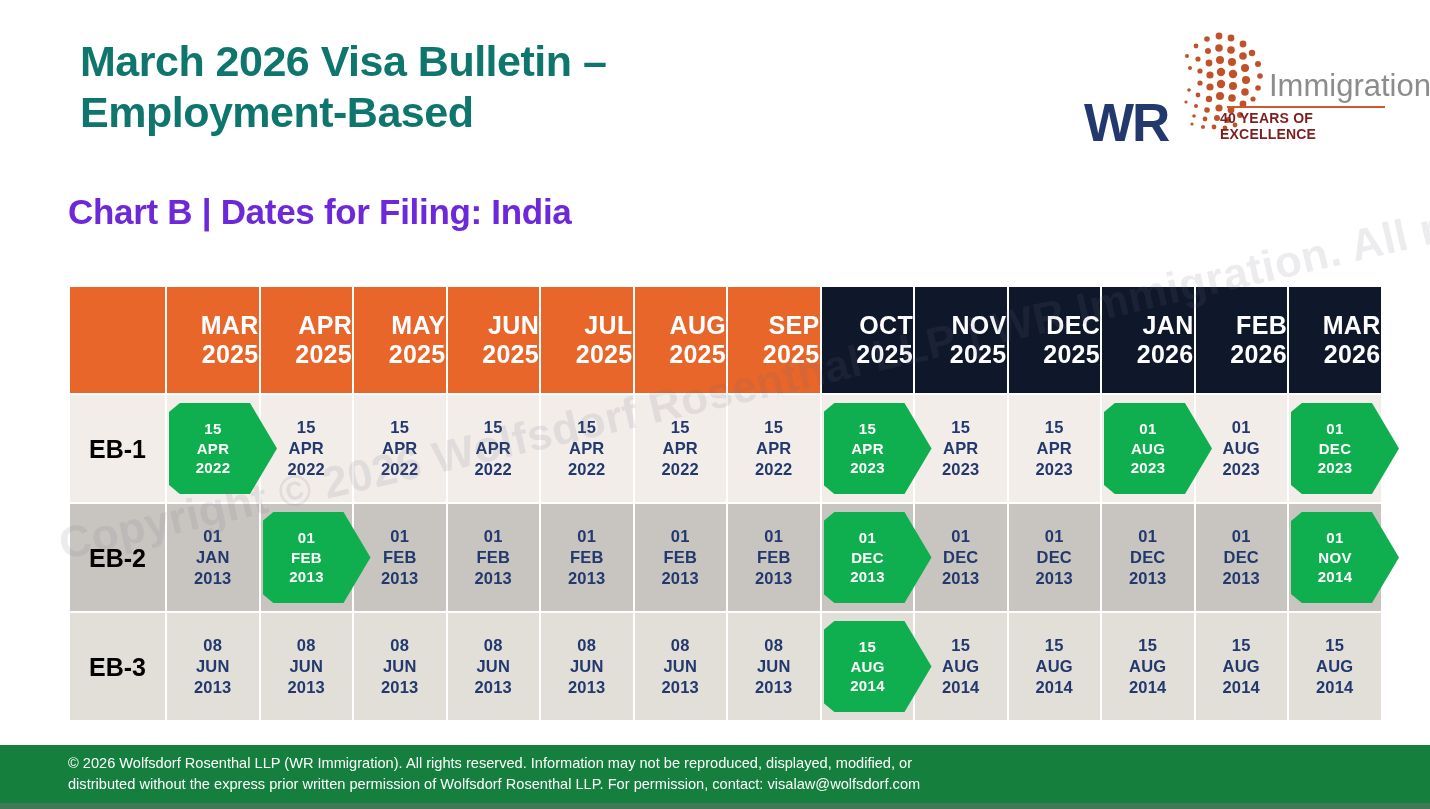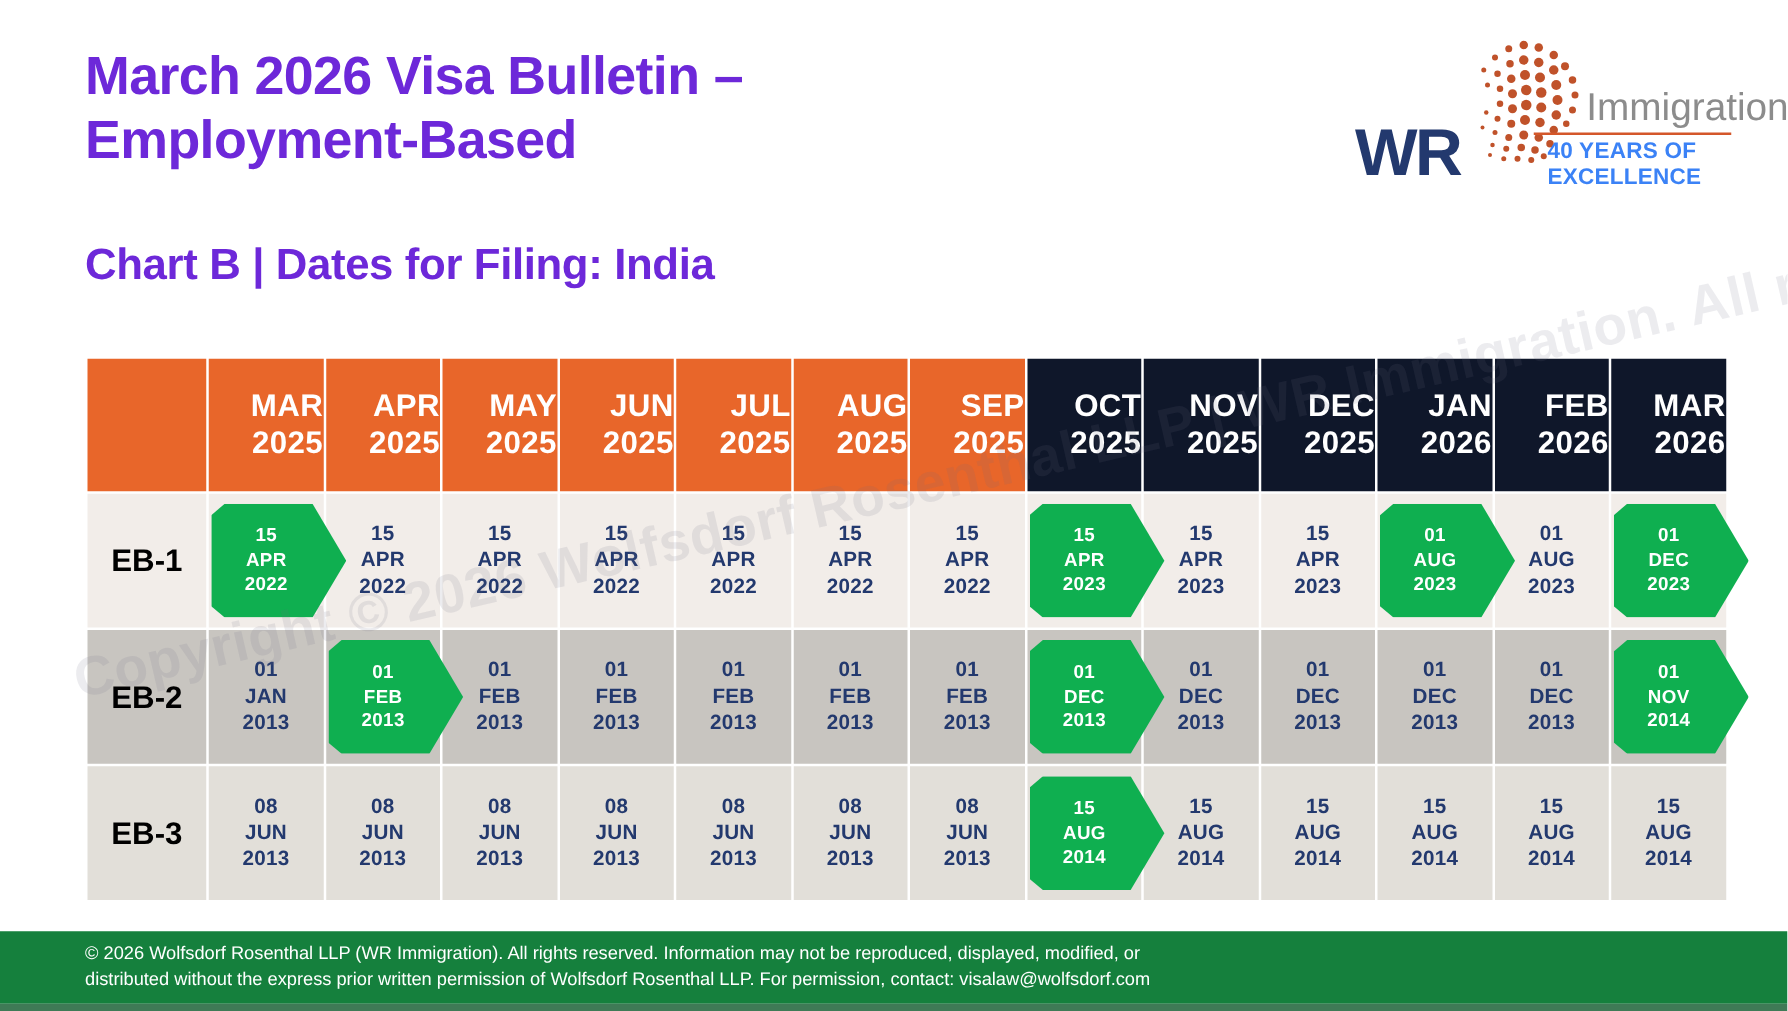--- a/index.html
+++ b/index.html
@@ -9,27 +9,27 @@
     height: 809px;
     background: #ffffff;
     font-family: "Liberation Sans", sans-serif;
     overflow: hidden;
     position: relative;
   }
 
   
   .page-title {
     position: absolute;
-    left: 68px;
+    left: 80px;
     top: 36px;
     width: 760px;
     font-size: 43px;
     line-height: 1.18;
     font-weight: bold;
-    color: #6d28d9;
+    color: #0f766e;
     letter-spacing: -0.5px;
   }
 
   
   .logo {
     position: absolute;
     right: 46px;
     top: 26px;
     width: 320px;
     height: 112px;
@@ -64,25 +64,25 @@
   .logo-rule {
     position: absolute;
     left: 163px;
     top: 80px;
     width: 158px;
     height: 2px;
     background: #d4572a;
   }
   .logo-tagline {
     position: absolute;
-    left: 174px;
+    left: 156px;
     top: 84px;
-    font-size: 18px;
-    font-weight: bold;
-    color: #3b82f6;
+    font-size: 14px;
+    font-weight: bold;
+    color: #7f1d1d;
     letter-spacing: 0.2px;
   }
 
   
   .chart-subtitle {
     position: absolute;
     left: 68px;
     top: 192px;
     font-size: 35px;
     font-weight: bold;

